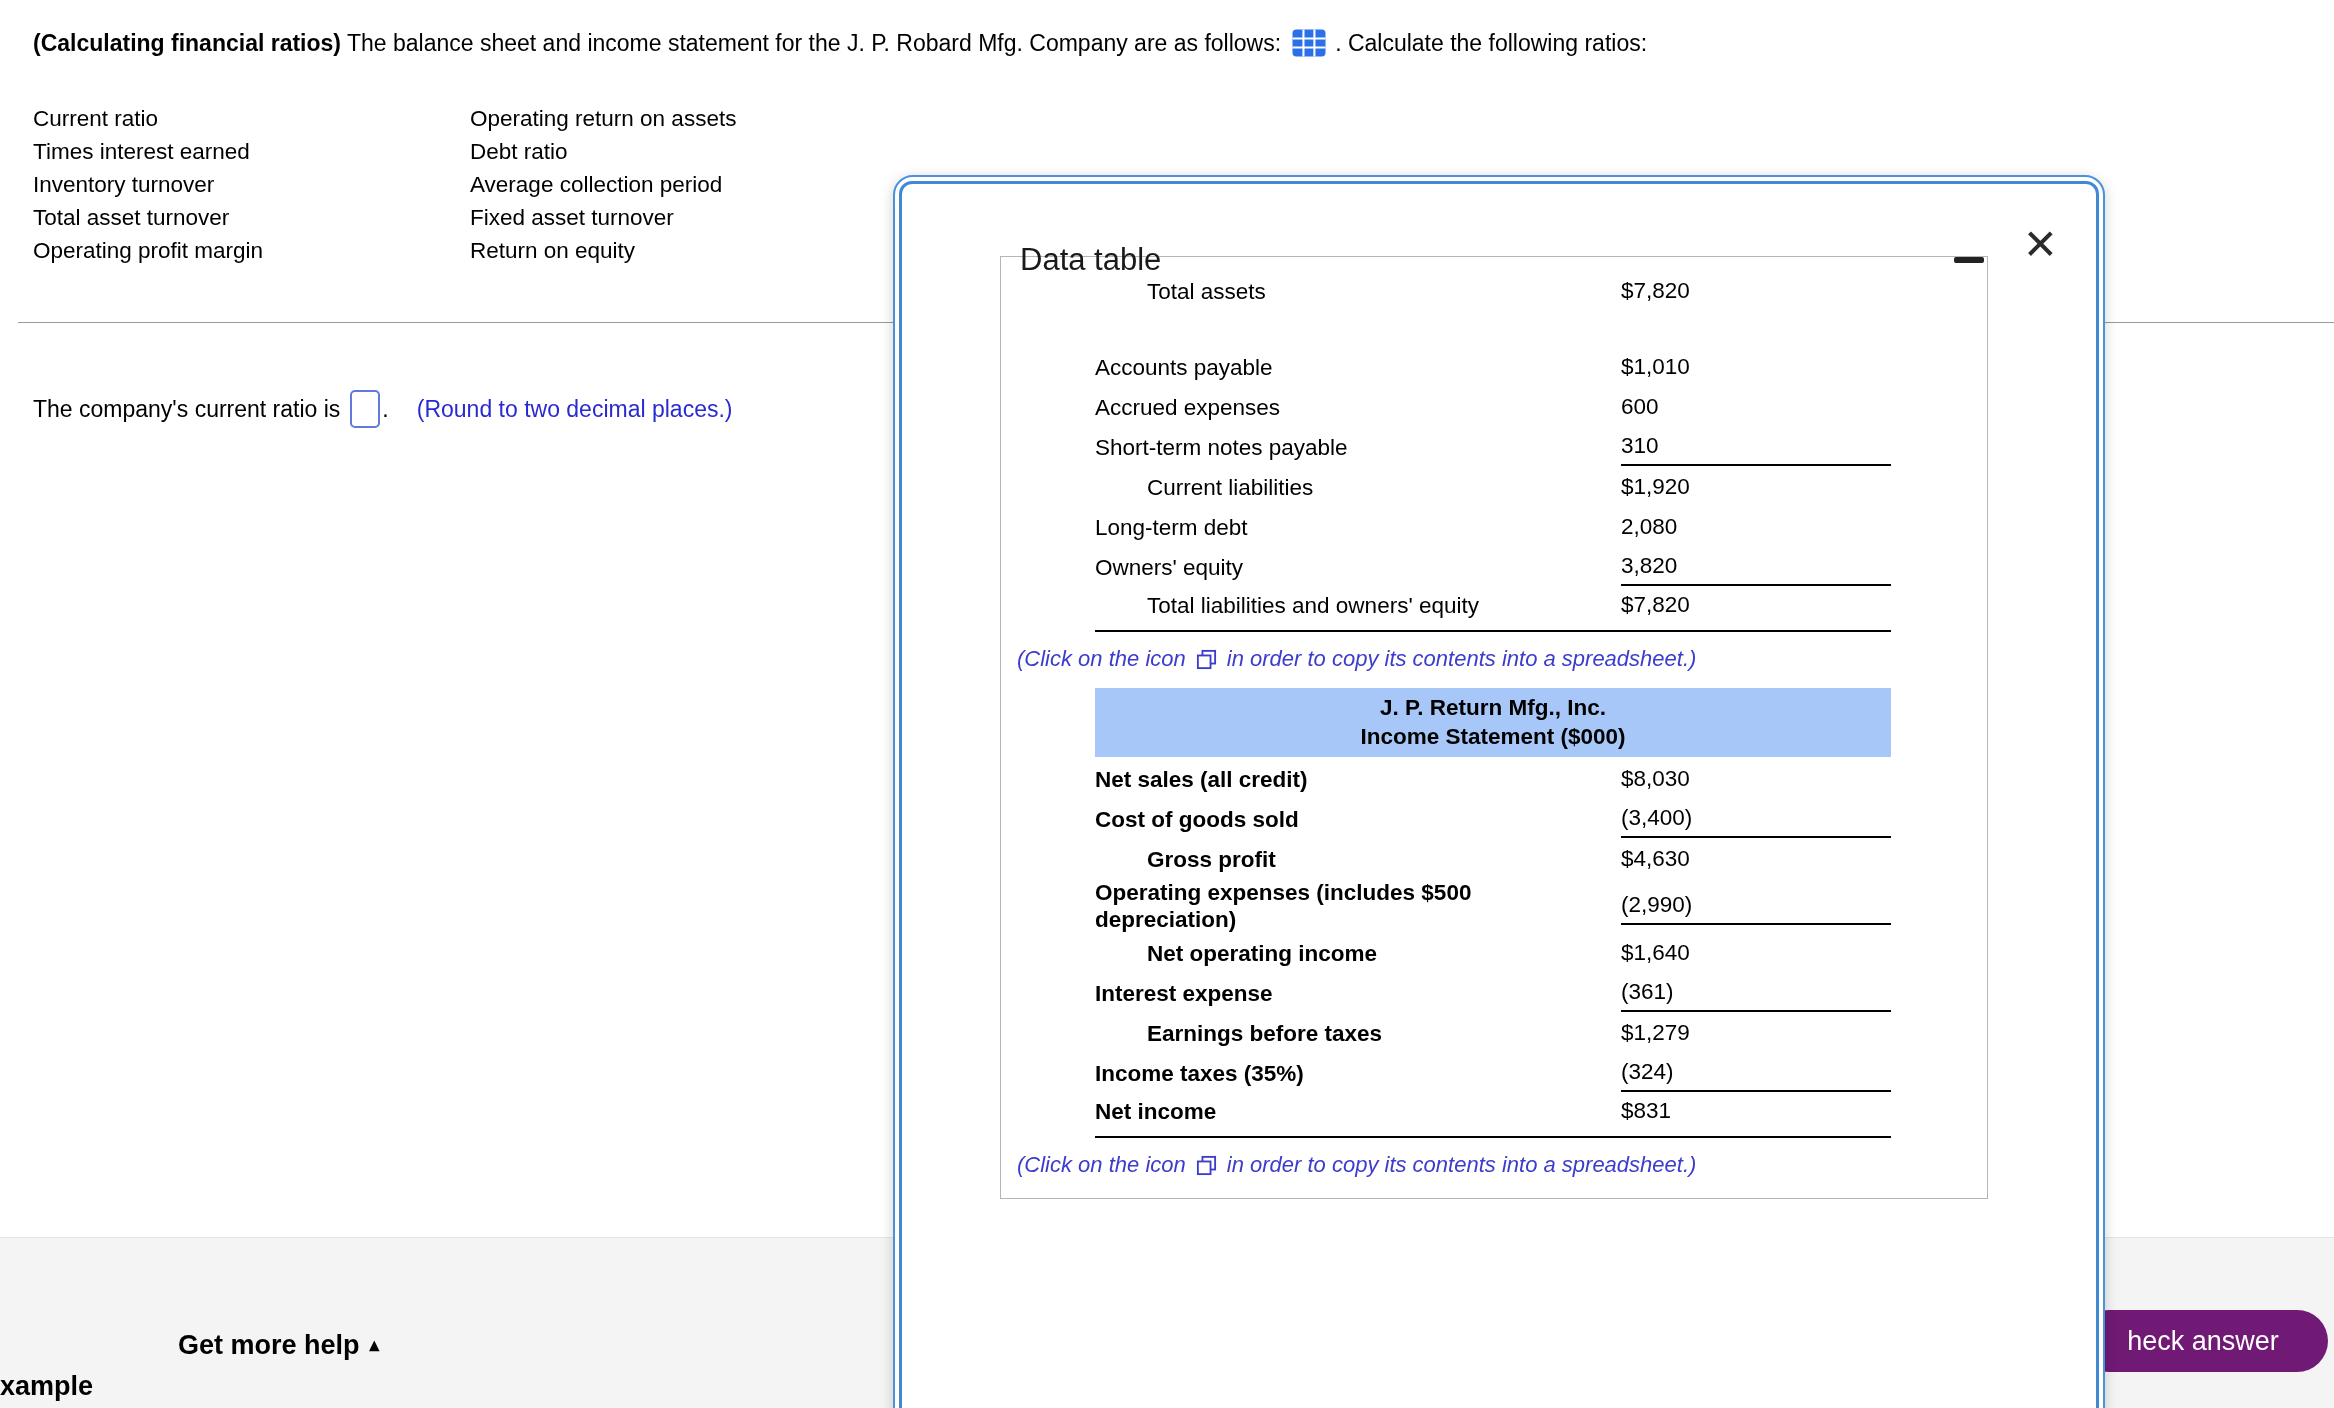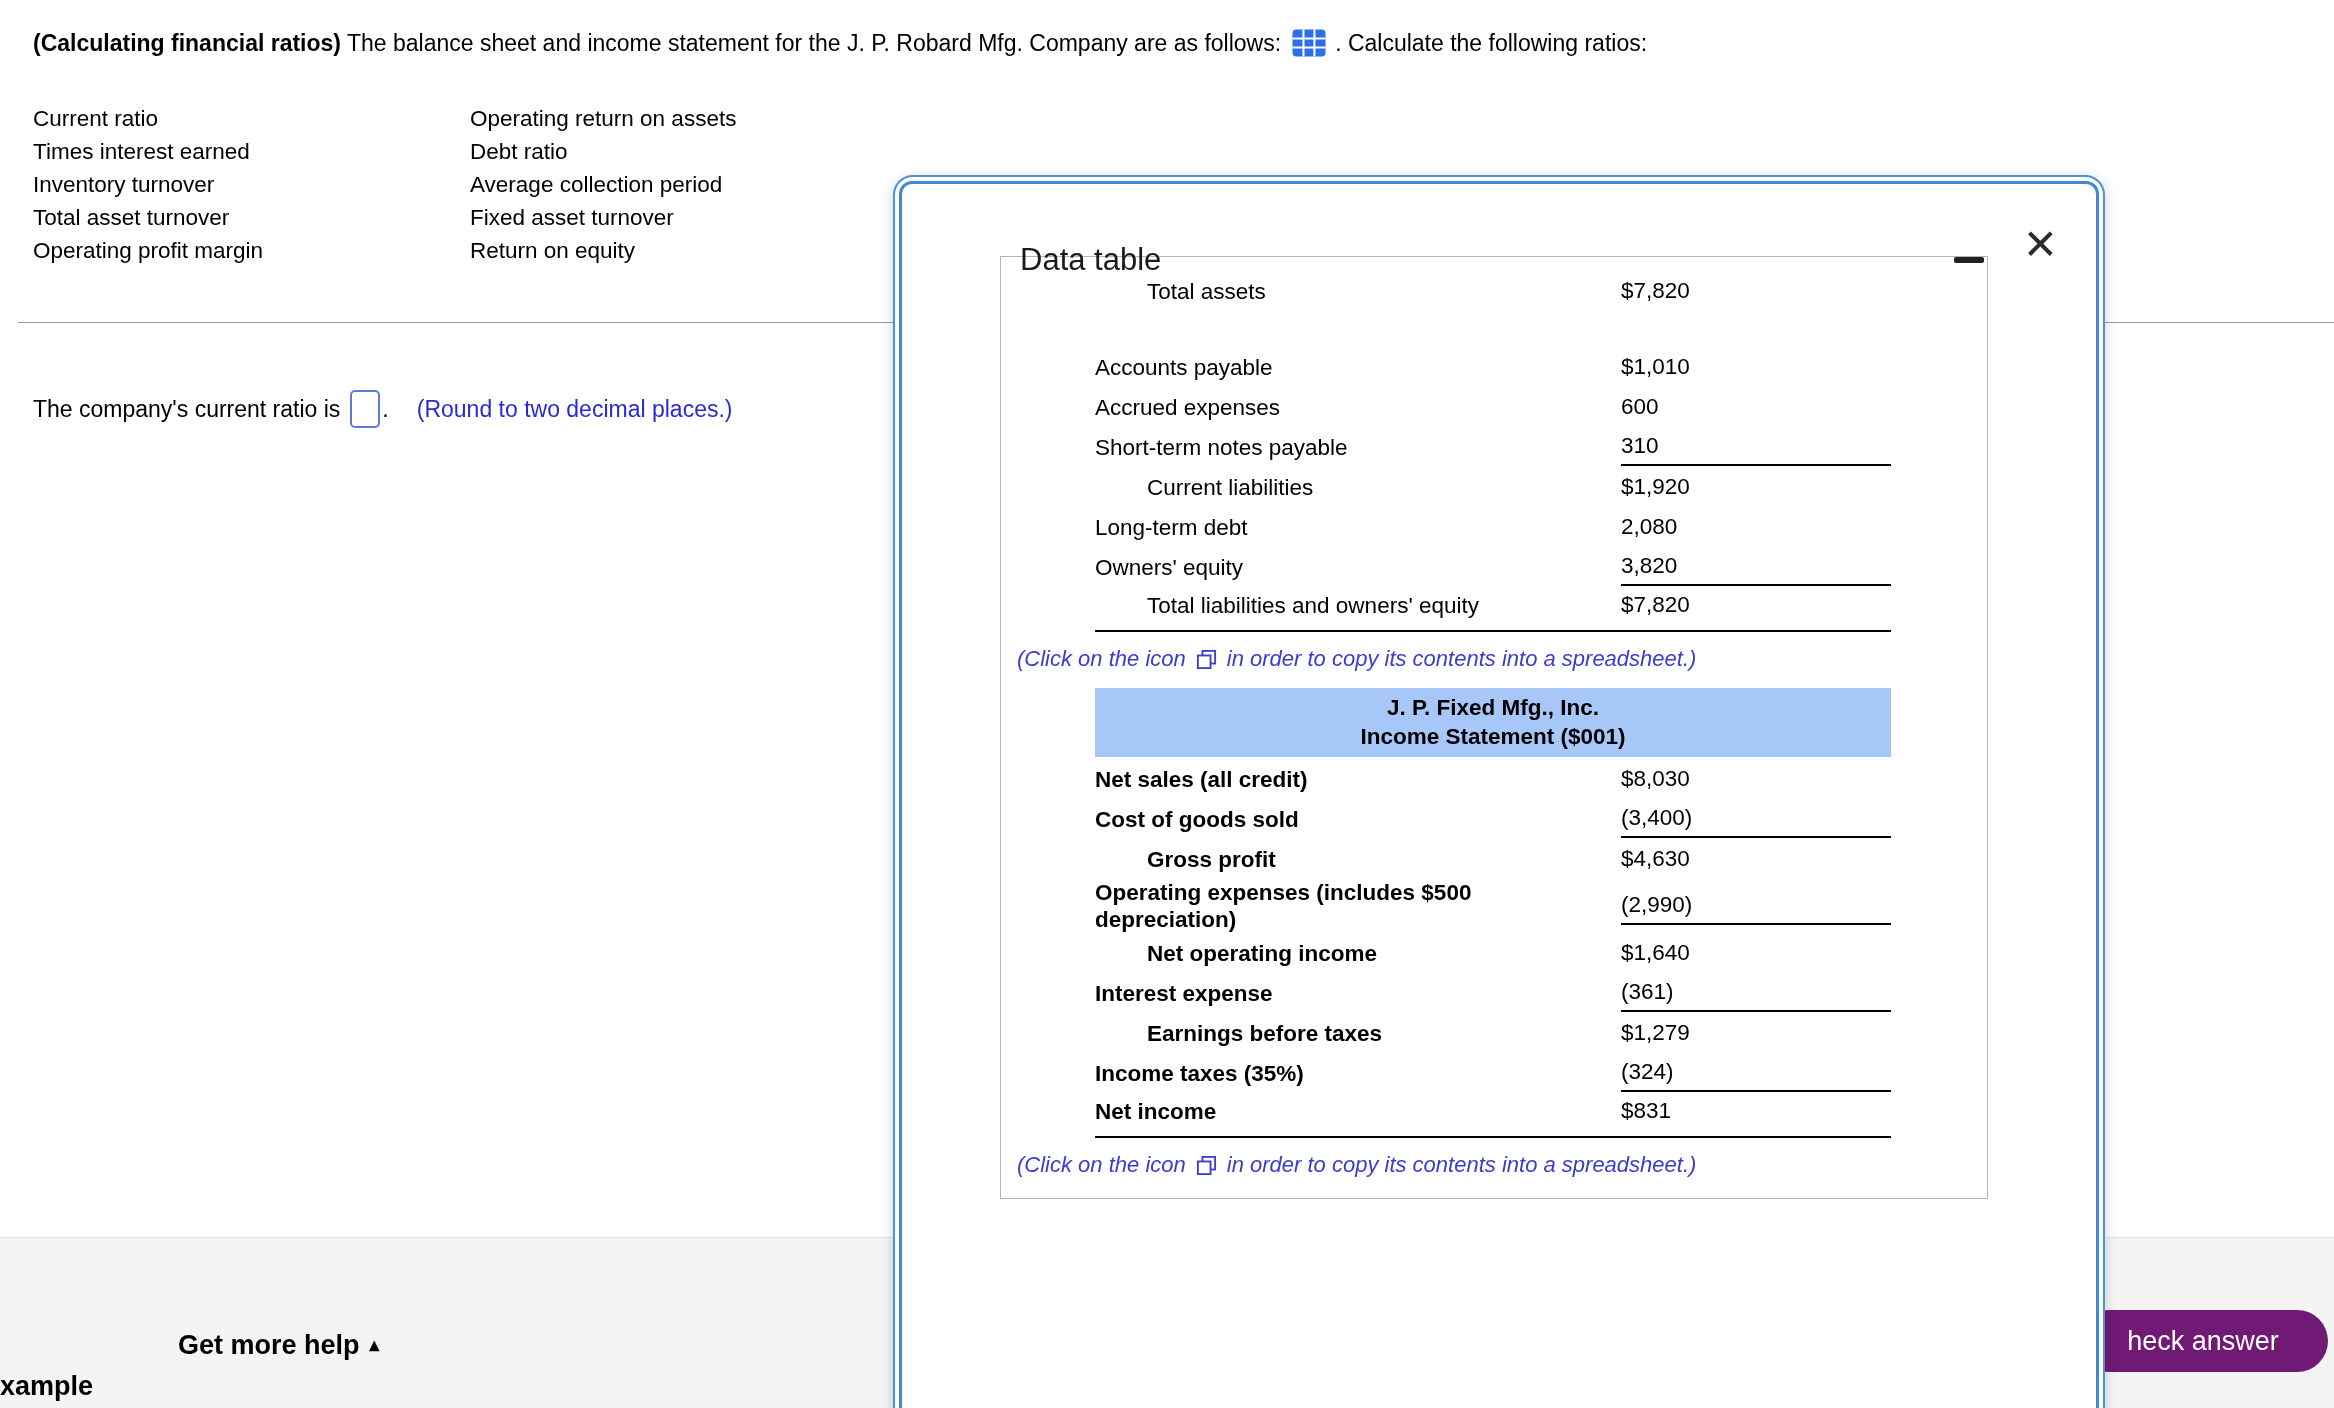--- a/index.html
+++ b/index.html
@@ -159,22 +159,22 @@
         <div class="copy-note">
           <span>(Click on the icon</span>
           <span class="copy-icon"><svg viewBox="0 0 20 20" width="23" height="23">
                 <rect x="6.5" y="2.5" width="11" height="11" fill="#fff" stroke="#3c3ccd" stroke-width="1.6"></rect>
                 <rect x="2.5" y="6.5" width="11" height="11" fill="#fff" stroke="#3c3ccd" stroke-width="1.6"></rect>
               </svg></span>
           <span>in order to copy its contents into a spreadsheet.)</span>
         </div>
 
         <div class="is-header">
-          <div>J. P. Fixed Mfg., Inc.</div>
-          <div>Income Statement ($001)</div>
+          <div>J. P. Return Mfg., Inc.</div>
+          <div>Income Statement ($000)</div>
         </div>
 
         <div class="sheet" id="is-rows">
             <div class="t-row indent-0 bold">
               <span class="t-label">Net sales (all credit)</span>
               <span class="t-value">$8,030</span>
             </div>
             <div class="t-row indent-0 bold">
               <span class="t-label">Cost of goods sold</span>
               <span class="t-value u">(3,400)</span>

